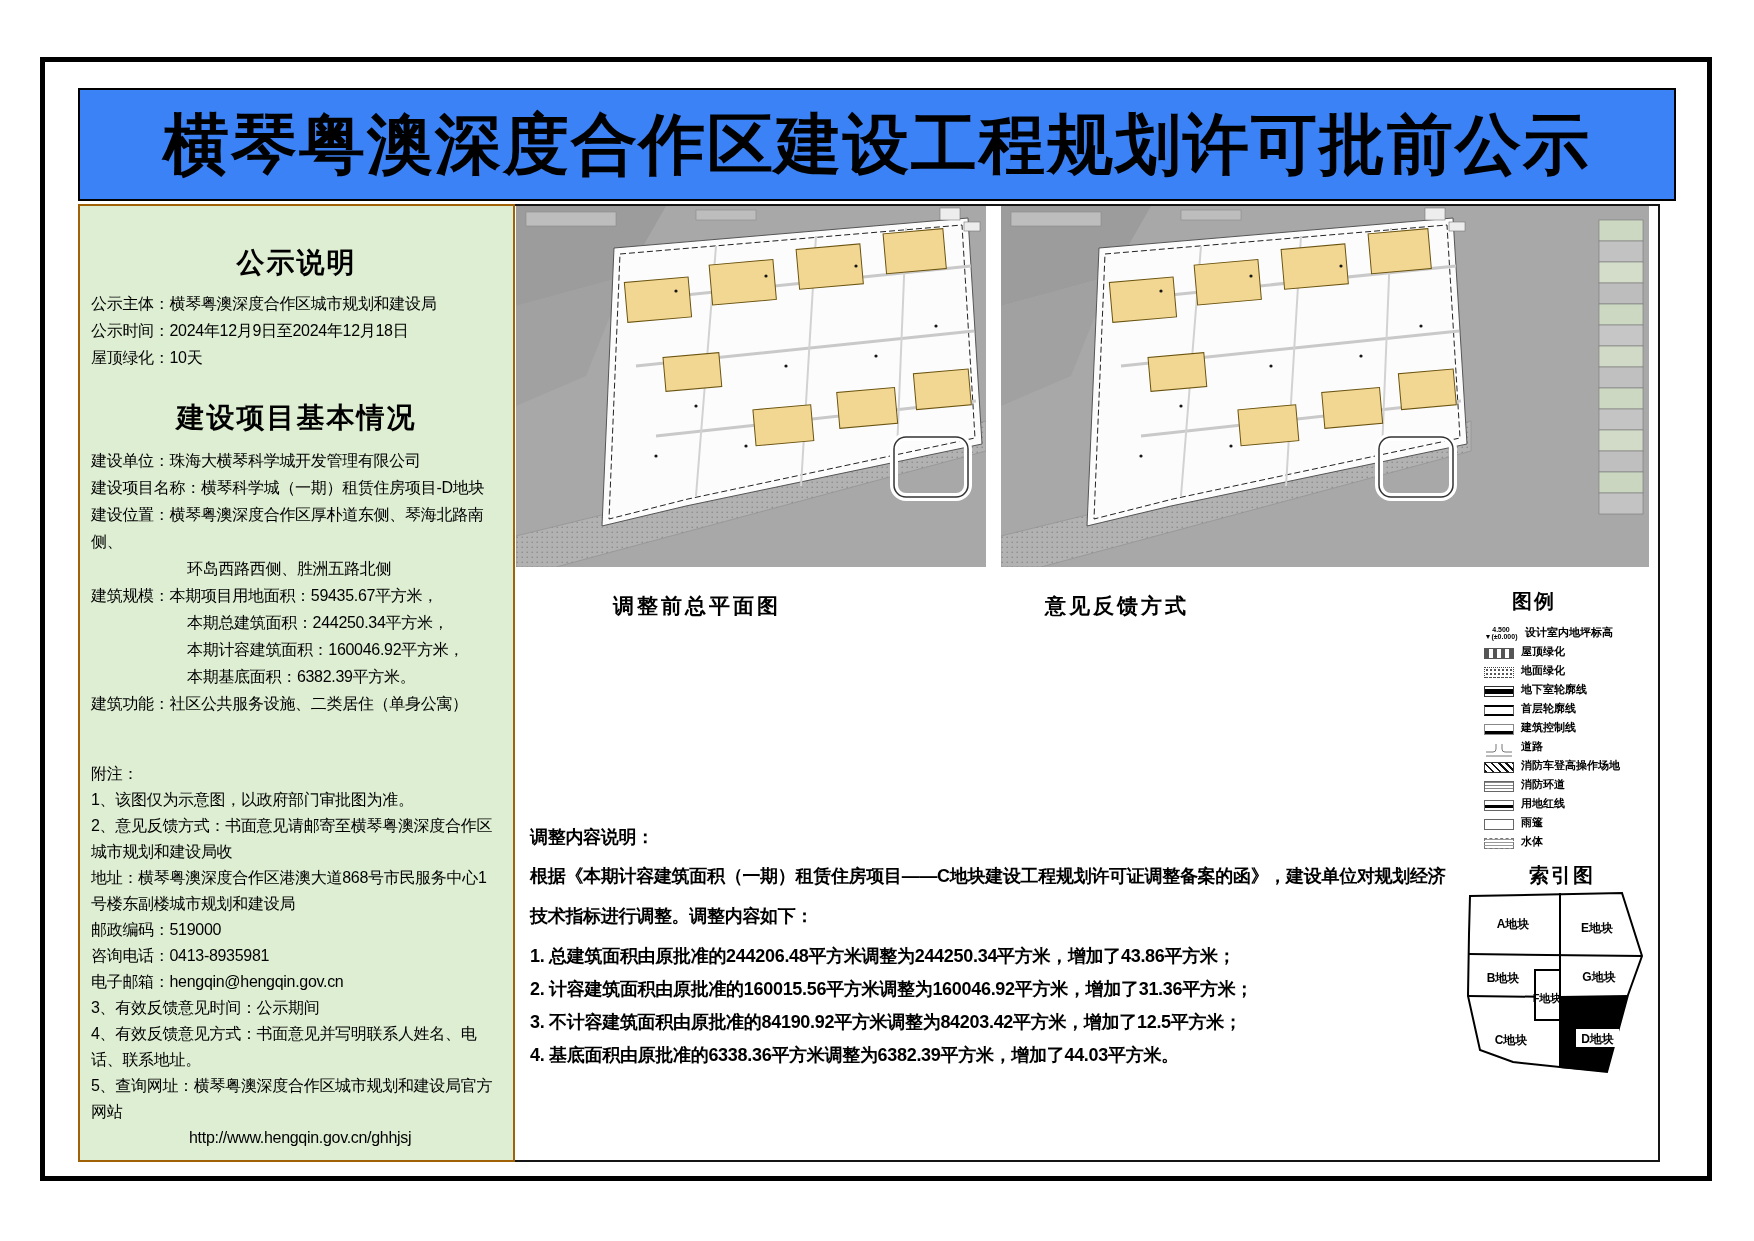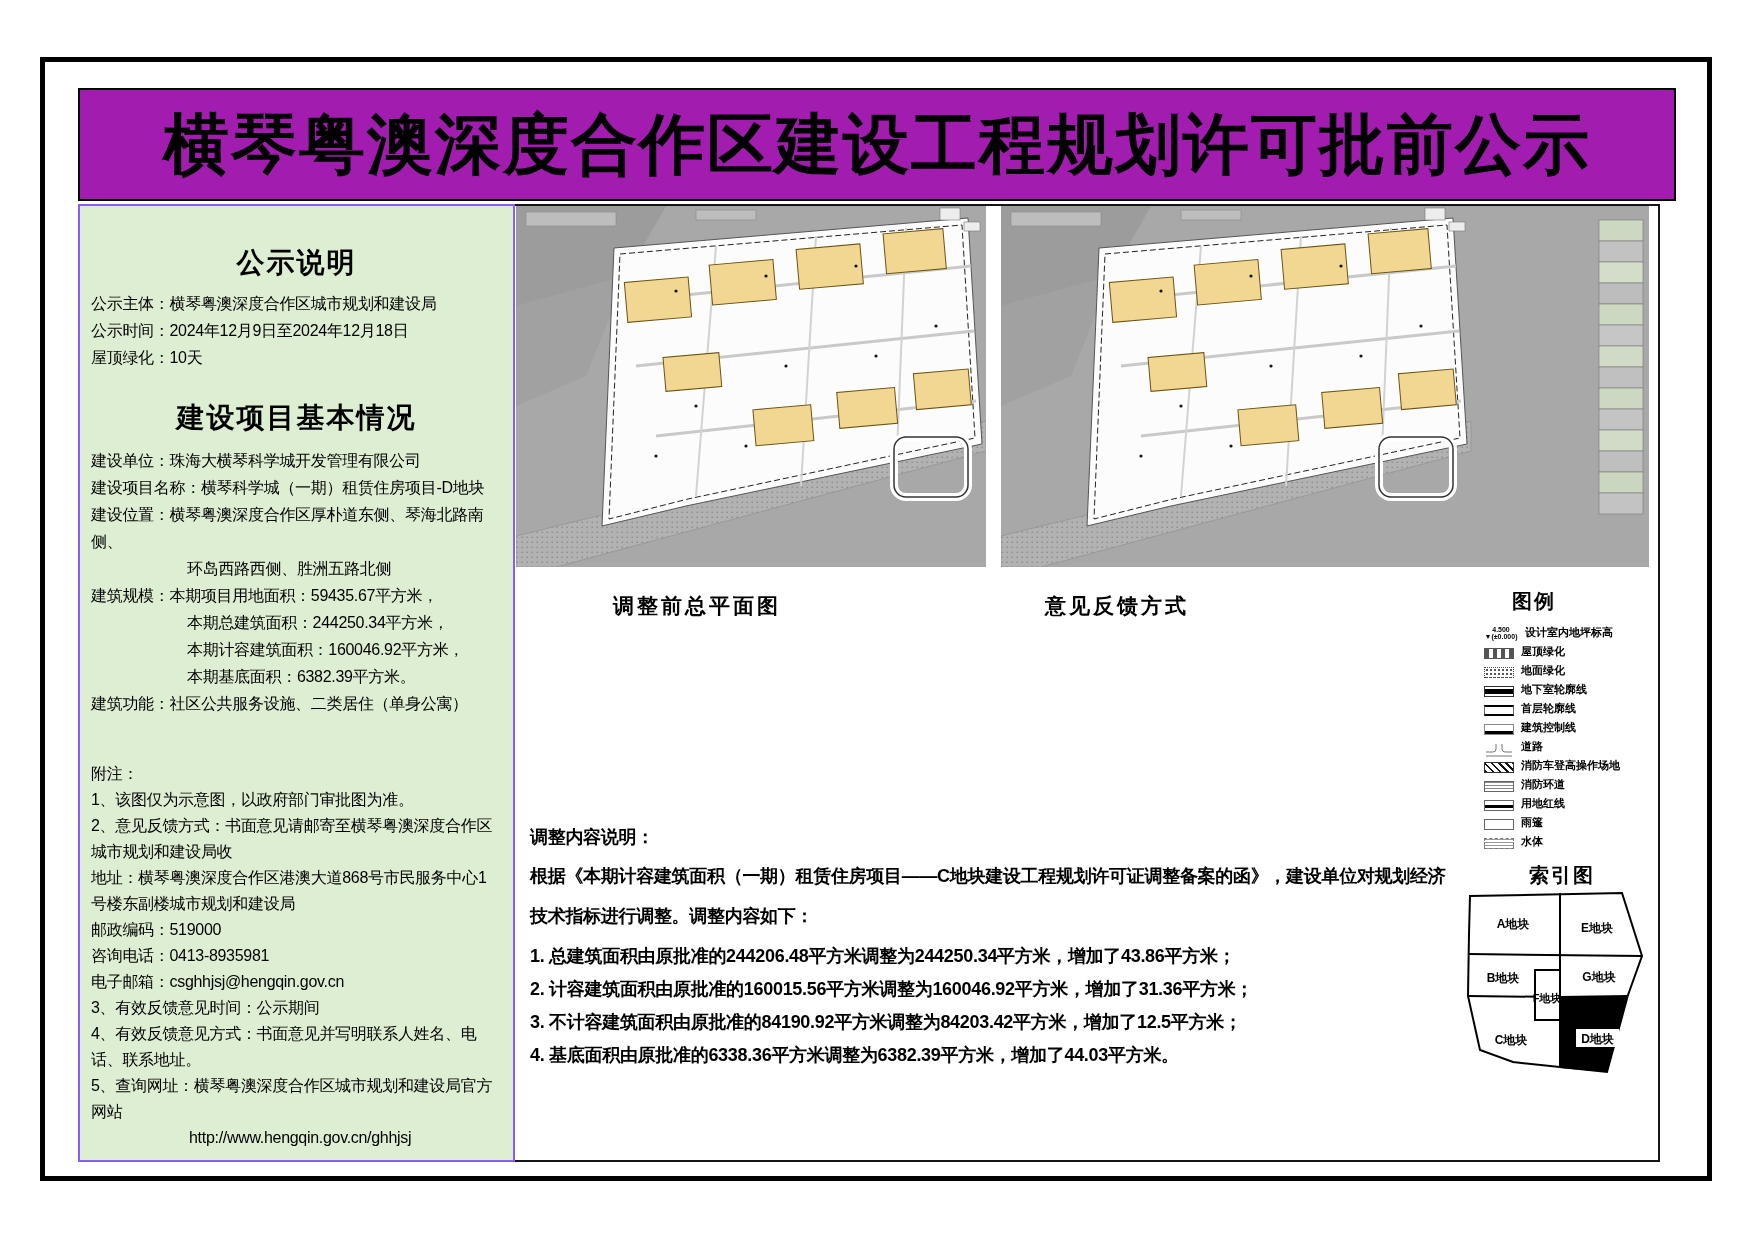--- a/index.html
+++ b/index.html
@@ -5,26 +5,26 @@
   html,body{margin:0;padding:0;}
   body{
     width:1754px;height:1241px;position:relative;background:#ffffff;
     font-family:"Liberation Sans","DejaVu Sans",sans-serif;color:#000;
     overflow:hidden;
   }
   .abs{position:absolute;}
   
   .frame{left:40px;top:57px;width:1672px;height:1124px;border:5px solid #000;box-sizing:border-box;}
   
-  .banner{left:78px;top:88px;width:1598px;height:113px;background:#a21caf;border:2px solid #000;
+  .banner{left:78px;top:88px;width:1598px;height:113px;background:#3b82f6;border:2px solid #000;
     box-sizing:border-box;display:flex;align-items:center;justify-content:center;}
   .banner-title{font-size:66px;font-weight:bold;letter-spacing:2px;white-space:nowrap;color:#000;}
   
   .content-box{left:78px;top:204px;width:1582px;height:958px;border:2px solid #151515;box-sizing:border-box;background:#fff;}
-  .green{left:78px;top:204px;width:437px;height:958px;background:#deeed3;border:2px solid #8b5cf6;
+  .green{left:78px;top:204px;width:437px;height:958px;background:#deeed3;border:2px solid #a16207;
     box-sizing:border-box;padding:6px 11px;}
   .gh{font-size:28px;font-weight:bold;text-align:center;letter-spacing:2px;}
   .h1m{margin-top:32px;}
   .h2m{margin-top:28px;}
   .ln{font-size:16px;font-weight:normal;line-height:27px;letter-spacing:-0.3px;}
   .fields{margin-top:8px;}
   .proj{margin-top:10px;}
   .ind{padding-left:96px;}
   .notes{margin-top:44px;}
   .notes .ln{line-height:26px;}
@@ -142,21 +142,21 @@
     <div class="ln ind">本期基底面积：6382.39平方米。</div>
     <div class="ln">建筑功能：社区公共服务设施、二类居住（单身公寓）</div>
   </div>
   <div class="notes">
     <div class="ln">附注：</div>
     <div class="ln">1、该图仅为示意图，以政府部门审批图为准。</div>
     <div class="ln">2、意见反馈方式：书面意见请邮寄至横琴粤澳深度合作区城市规划和建设局收</div>
     <div class="ln">地址：横琴粤澳深度合作区港澳大道868号市民服务中心1号楼东副楼城市规划和建设局</div>
     <div class="ln">邮政编码：519000</div>
     <div class="ln">咨询电话：0413-8935981</div>
-    <div class="ln">电子邮箱：csghhjsj@hengqin.gov.cn</div>
+    <div class="ln">电子邮箱：hengqin@hengqin.gov.cn</div>
     <div class="ln">3、有效反馈意见时间：公示期间</div>
     <div class="ln">4、有效反馈意见方式：书面意见并写明联系人姓名、电话、联系地址。</div>
     <div class="ln">5、查询网址：横琴粤澳深度合作区城市规划和建设局官方网站</div>
     <div class="ln url">http://www.hengqin.gov.cn/ghhjsj</div>
   </div>
 </div>
 
 <div class="abs plan1">
   <svg viewBox="0 0 470 361">
       <use href="#siteplan"></use>

